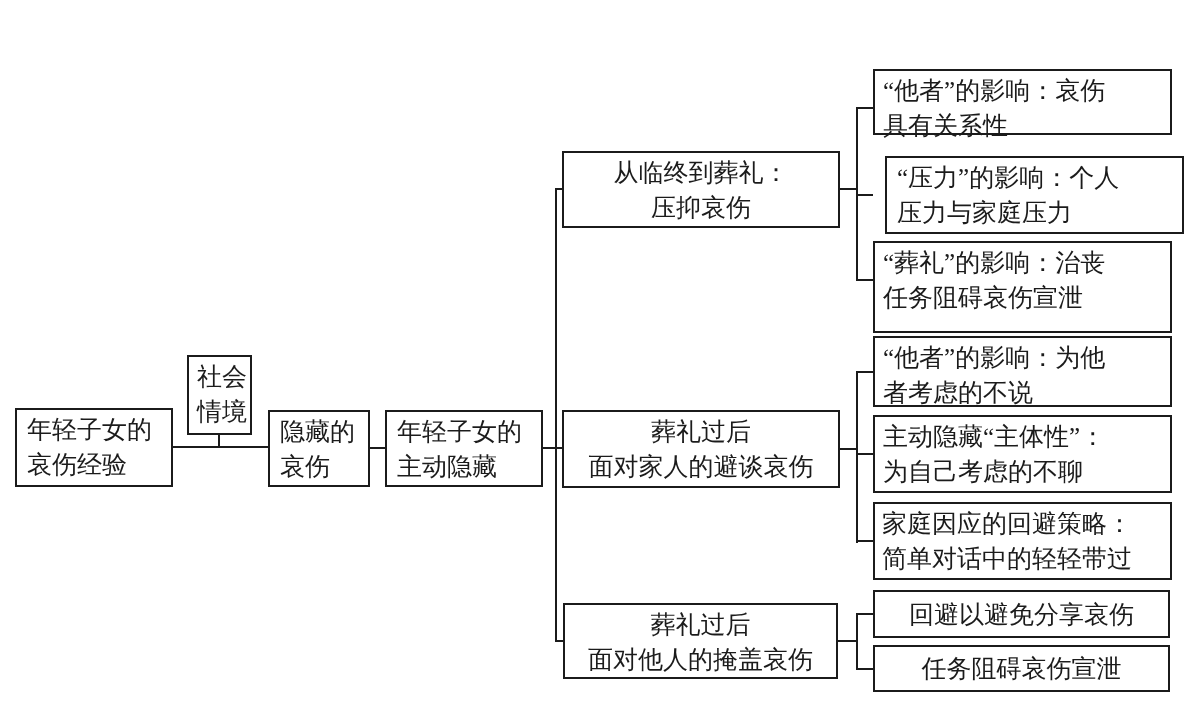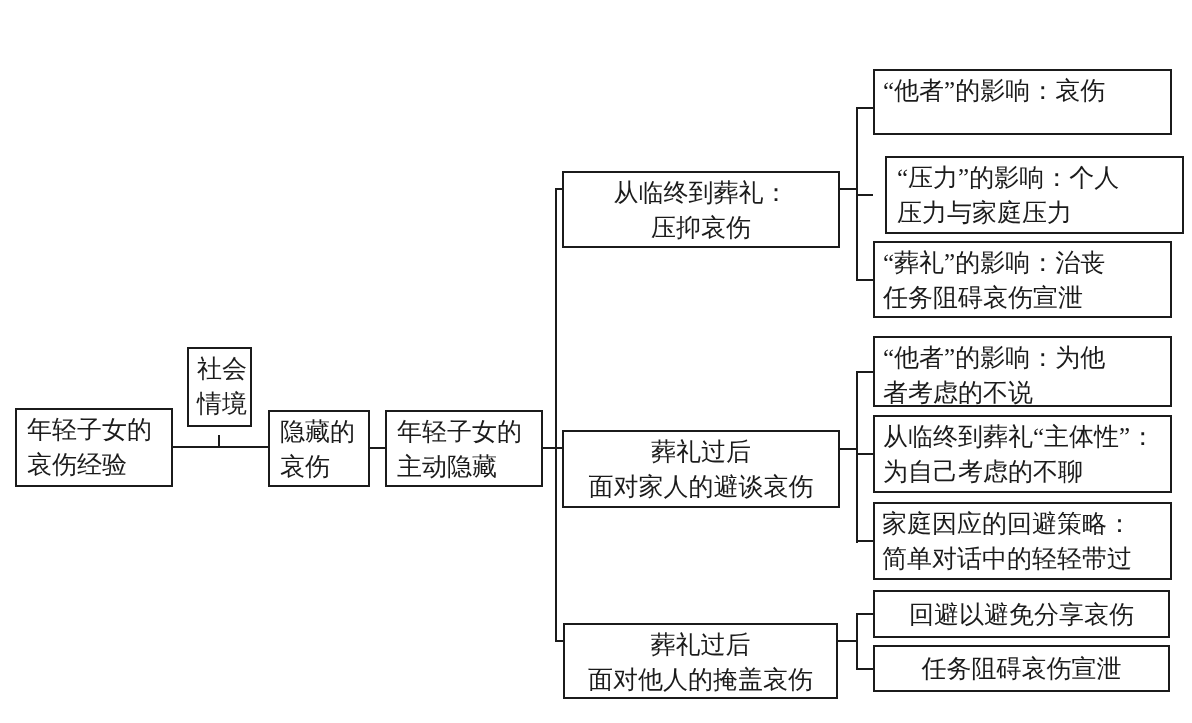--- a/index.html
+++ b/index.html
@@ -20,21 +20,21 @@
     position: absolute;
     border: 2px solid #1b1b1b;
     background: #ffffff;
     box-sizing: border-box;
     font-size: 25px;
     line-height: 35px;
     padding: 2px 4px 0 10px;
     white-space: nowrap;
   }
   .box .ln { display: block; }
-  .box.center { text-align: center; padding-left: 4px; margin-top: 20px; }
+  .box.center { text-align: center; padding-left: 4px; }
   .box.single {
     display: flex;
     align-items: center;
     justify-content: center;
     padding: 16px 4px;
   }
   .conn {
     position: absolute;
     background: #1b1b1b;
   }
@@ -42,21 +42,21 @@
 </head>
 <body>
 
 <div id="canvas">
 
   <div class="box" style="left:15px; top:408px; width:158px; height:79px;">
     <span class="ln">年轻子女的</span>
     <span class="ln">哀伤经验</span>
   </div>
 
-  <div class="box" style="left:187px; top:347px; width:65px; height:80px; padding-left:8px;">
+  <div class="box" style="left:187px; top:355px; width:65px; height:80px; padding-left:8px;">
     <span class="ln">社会</span>
     <span class="ln">情境</span>
   </div>
 
   <div class="box" style="left:268px; top:410px; width:102px; height:77px;">
     <span class="ln">隐藏的</span>
     <span class="ln">哀伤</span>
   </div>
 
   <div class="box" style="left:385px; top:410px; width:158px; height:77px;">
@@ -74,39 +74,40 @@
     <span class="ln">面对家人的避谈哀伤</span>
   </div>
 
   <div class="box center" style="left:563px; top:603px; width:275px; height:76px;">
     <span class="ln">葬礼过后</span>
     <span class="ln">面对他人的掩盖哀伤</span>
   </div>
 
   <div class="box" style="left:873px; top:69px; width:299px; height:66px; padding-left:8px;">
     <span class="ln">“他者”的影响：哀伤</span>
+    <span class="ln">具有关系性</span>
   </div>
 
   <div class="box" style="left:873px; top:156px; width:299px; height:78px; margin-left:12px;">
     <span class="ln">“压力”的影响：个人</span>
     <span class="ln">压力与家庭压力</span>
   </div>
 
-  <div class="box" style="left:873px; top:241px; width:299px; height:77px; padding-left:8px;">
+  <div class="box" style="left:873px; top:241px; width:299px; height:92px; padding-left:8px;">
     <span class="ln">“葬礼”的影响：治丧</span>
     <span class="ln">任务阻碍哀伤宣泄</span>
   </div>
 
   <div class="box" style="left:873px; top:336px; width:299px; height:71px; padding-left:8px;">
     <span class="ln">“他者”的影响：为他</span>
     <span class="ln">者考虑的不说</span>
   </div>
 
   <div class="box" style="left:873px; top:415px; width:299px; height:78px; padding-left:8px;">
-    <span class="ln">从临终到葬礼“主体性”：</span>
+    <span class="ln">主动隐藏“主体性”：</span>
     <span class="ln">为自己考虑的不聊</span>
   </div>
 
   <div class="box" style="left:873px; top:502px; width:299px; height:78px; padding-left:7px;">
     <span class="ln">家庭因应的回避策略：</span>
     <span class="ln">简单对话中的轻轻带过</span>
   </div>
 
   <div class="box single" style="left:873px; top:590px; width:297px; height:48px;">
     <span class="ln">回避以避免分享哀伤</span>

